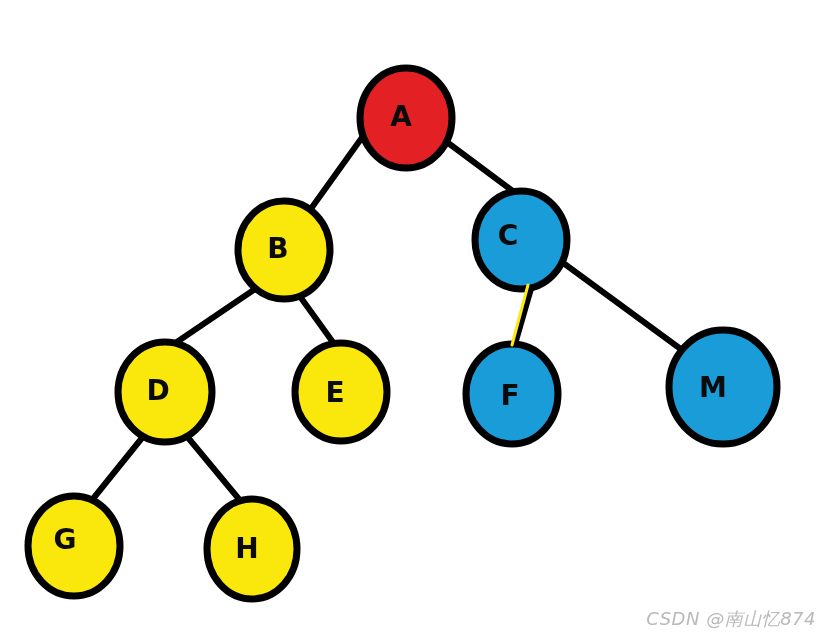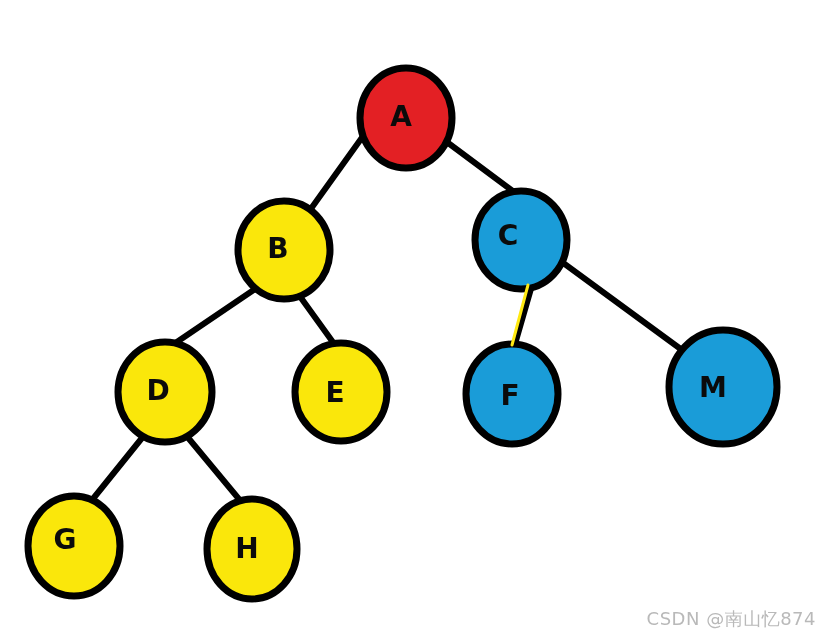--- a/index.html
+++ b/index.html
@@ -31,20 +31,21 @@
   }
   .watermark {
     position: absolute;
     right: 14px;
     bottom: 8px;
     font-size: 18px;
     color: #b9b9b9;
     text-shadow: 1px 1px 0 #ffffff;
     letter-spacing: 0.5px;
     white-space: nowrap;
+    font-style: italic;
   }
 </style>
 </head>
 <body>
 
 <div class="canvas">
   <svg class="tree" xmlns="http://www.w3.org/2000/svg" width="830" height="639" viewBox="0 0 830 639">
     <g>
         <line x1="376" y1="118" x2="300" y2="224" stroke="#000000" stroke-width="6" stroke-linecap="round"></line>
         <line x1="420" y1="122" x2="533" y2="206" stroke="#000000" stroke-width="6" stroke-linecap="round"></line>

